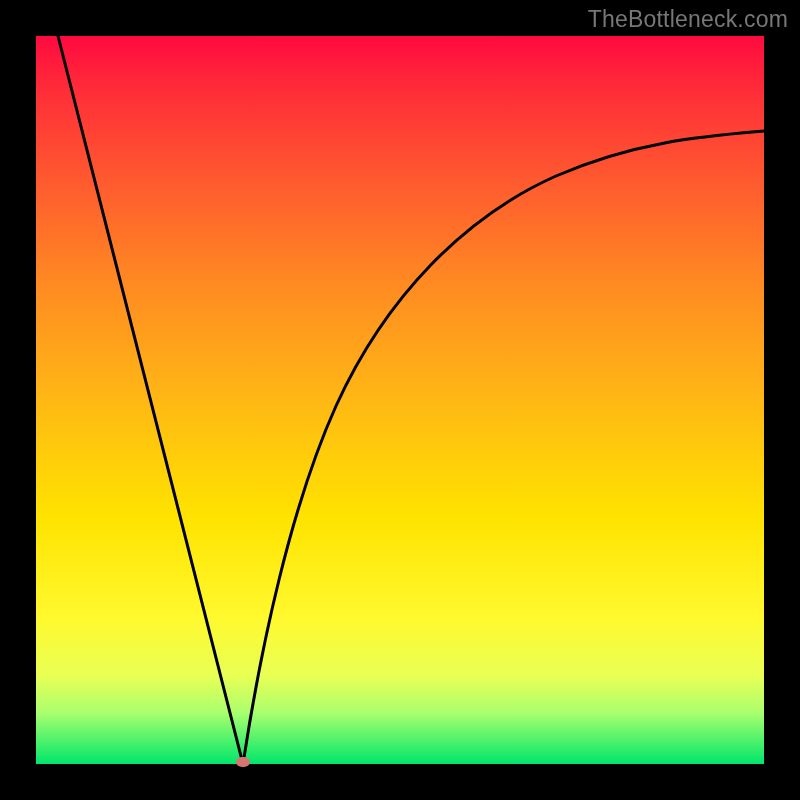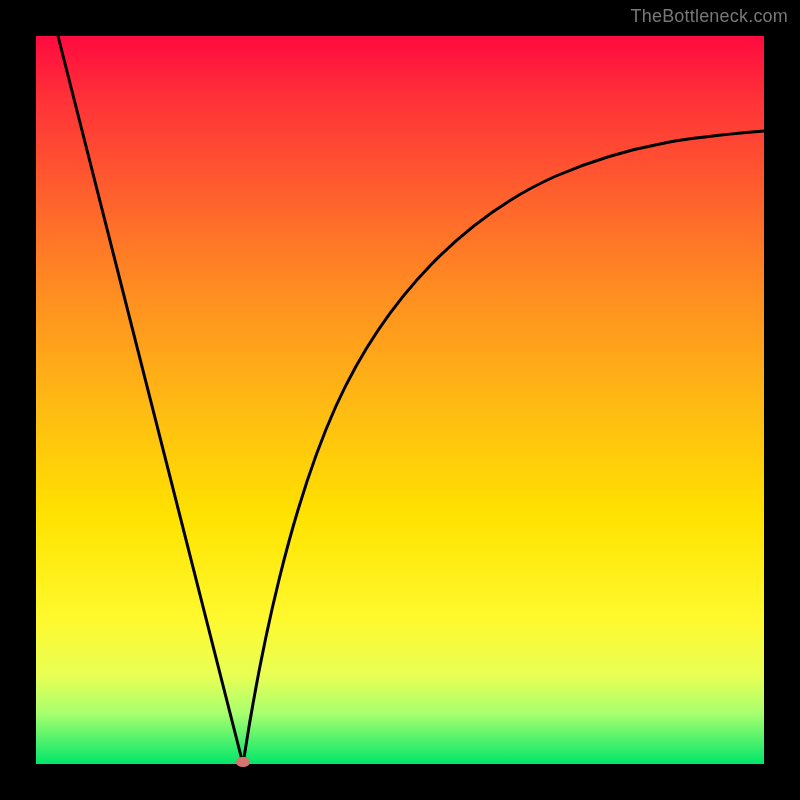--- a/index.html
+++ b/index.html
@@ -36,21 +36,21 @@
       #e7ff55 88%,
       #a9ff6e 93%,
       #00e66a 100%
     );
   }
   .watermark {
     position: absolute;
     top: 6px;
     right: 12px;
     color: #777;
-    font-size: 18px;
+    font-size: 23px;
     font-weight: 500;
     letter-spacing: 0.2px;
     user-select: none;
   }
   svg.curve {
     position: absolute;
     left: 0;
     top: 0;
     width: 728px;
     height: 728px;

